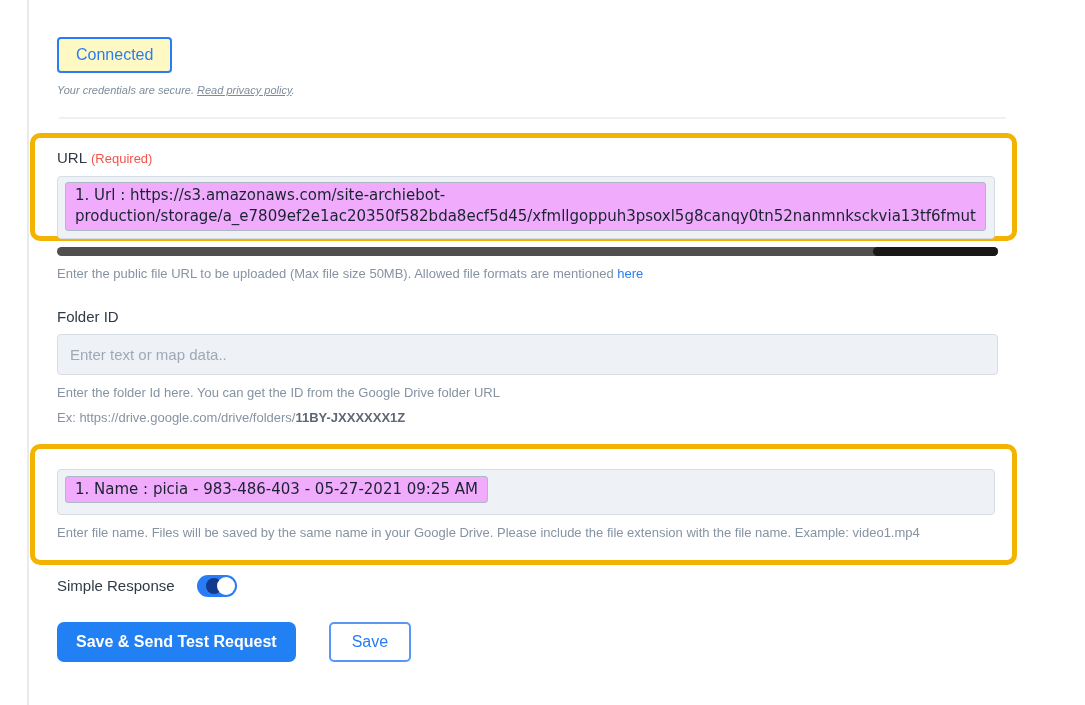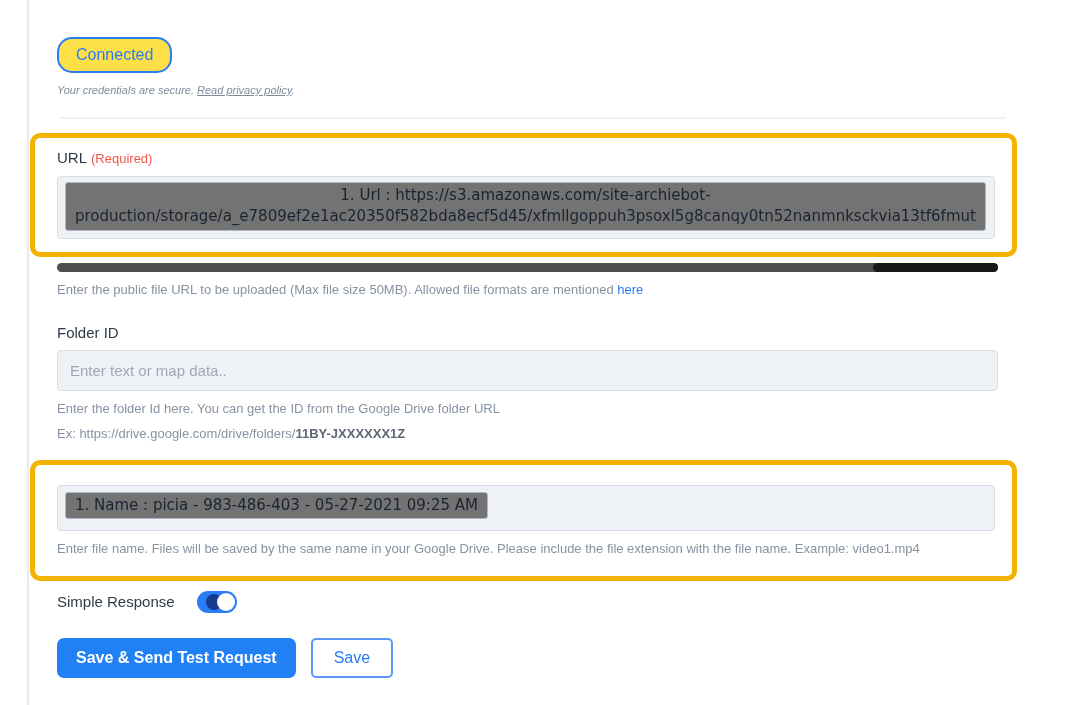--- a/index.html
+++ b/index.html
@@ -6,54 +6,53 @@
   html,body { background:#ffffff; }
   body {
     width:1085px; height:705px; overflow:hidden; position:relative;
     font-family:"Liberation Sans", sans-serif; color:#33475b;
   }
   .left-rule { position:absolute; left:27px; top:0; width:2px; height:705px; background:#e9eaee; }
   .content { position:absolute; left:57px; top:0; width:941px; }
 
   
   .connected-btn {
-    margin-top:37px; display:inline-block; background:#fde047;
-    border:2px solid #2a7cf4; color:#2a7cf4; border-radius:15px;
+    margin-top:37px; display:inline-block; background:#fef9c3;
+    border:2px solid #2a7cf4; color:#2a7cf4; border-radius:4px;
     padding:7px 17px; font-size:16px; cursor:pointer;
     font-family:"Liberation Sans", sans-serif;
   }
   .secure-line { margin-top:11px; font-size:11px; color:#7e8c9a;font-style:italic; }
   .secure-line a { color:#7e8c9a; text-decoration:underline; cursor:pointer; }
   .divider { margin-top:21px; margin-left:2px; width:947px; height:2px; background:#f0eff1; }
 
   
   .hl-box {
     position:relative; margin-left:-27px; width:987px;
     border:5px solid #f2b400; border-radius:10px;
     padding:11px 17px 10px 22px; background:#fff;
   }
-  .hl-box.url-box { margin-top:14px; height:124px; }
+  .hl-box.url-box { margin-top:14px; height:108px; }
   .hl-box.file-box { margin-top:17px; height:121px; }
 
   .field-label { font-size:15px; color:#2f3a46; }
   .required { color:#f0544c; font-size:13px; margin-left:4px; }
 
   .input-area {
     margin-top:9px; width:100%; background:#eef2f7;
     border:1px solid #d6dde4; border-radius:4px; overflow:hidden;
   }
   .input-area.url-input { height:63px; padding:5px 7px; }
   .input-area.file-input { height:46px; padding:6px 7px; }
 
   .token {
-    display:inline-block; width:max-content; background:#737373;
+    display:inline-block; width:max-content; background:#f0abfc;
     border:1px solid #aeb9c4; border-radius:3px; padding:2px 9px;
     font-family:"DejaVu Sans", sans-serif; font-size:15px; line-height:1.42;
     color:#1a2430;
-    text-align:center;
   }
   .token .tline { display:block; white-space:nowrap; }
 
   
   .h-scrollbar {
     margin-top:6px; width:941px; height:9px; border-radius:6px;
     background:#4f4f4f; position:relative; cursor:pointer;
   }
   .h-scrollbar .thumb-dark {
     position:absolute; right:0; top:0; width:125px; height:9px;
@@ -74,21 +73,21 @@
   .text-input::placeholder { color:#9fa9b5; }
   .helper + .helper.example { margin-top:8px; }
 
   
   .toggle-row { margin-top:10px; display:flex; align-items:center; gap:22px; }
   .toggle { position:relative; width:40px; height:22px; border-radius:12px; background:#2a7cf4; cursor:pointer; }
   .toggle .inner-dark { position:absolute; left:9px; top:3px; width:16px; height:16px; border-radius:50%; background:#133a8c; }
   .toggle .knob { position:absolute; right:2px; top:2px; width:18px; height:18px; border-radius:50%; background:#fff; }
 
   
-  .actions-row { margin-top:25px; display:flex; align-items:flex-start; gap:15px; }
+  .actions-row { margin-top:25px; display:flex; align-items:flex-start; gap:33px; }
   .btn-primary {
     background:#2180f3; color:#fff; font-weight:bold; font-size:16px;
     border:none; border-radius:7px; padding:11px 19px; cursor:pointer;
     font-family:"Liberation Sans", sans-serif;
   }
   .btn-secondary {
     background:#fff; color:#2a7cf4; font-size:16px;
     border:2px solid #5a97f5; border-radius:5px; padding:9px 21px; cursor:pointer;
     font-family:"Liberation Sans", sans-serif;
   }

